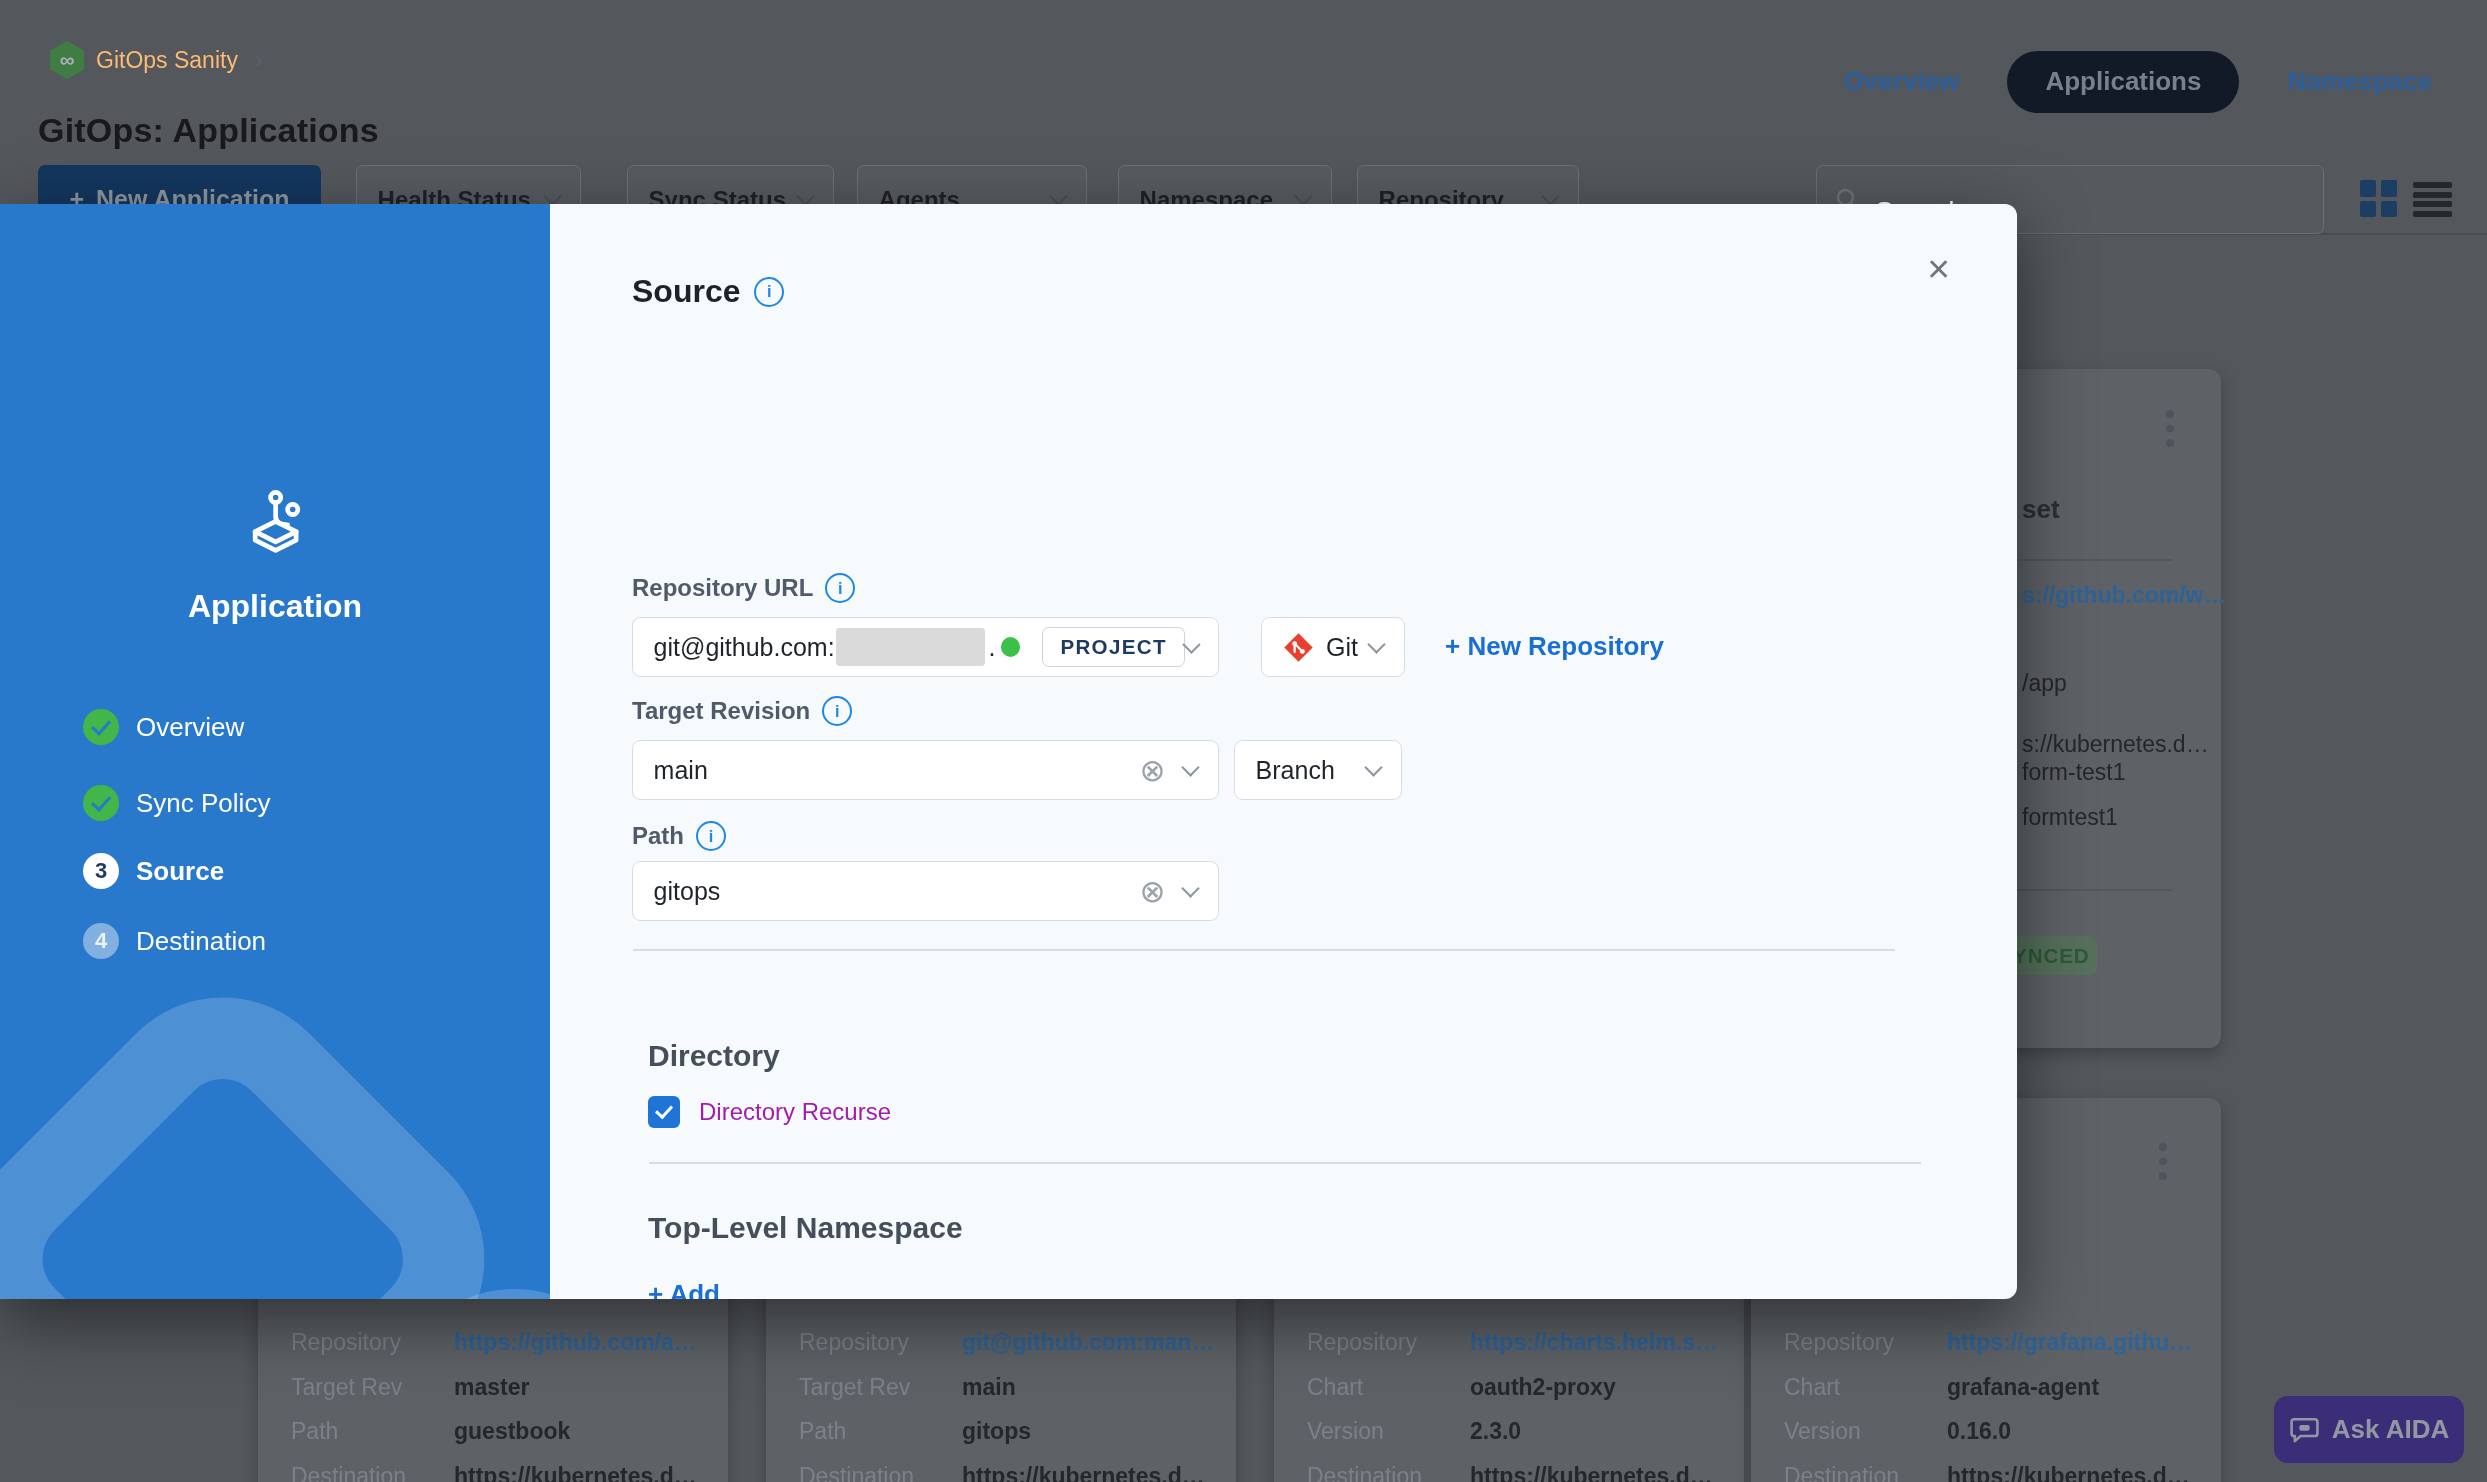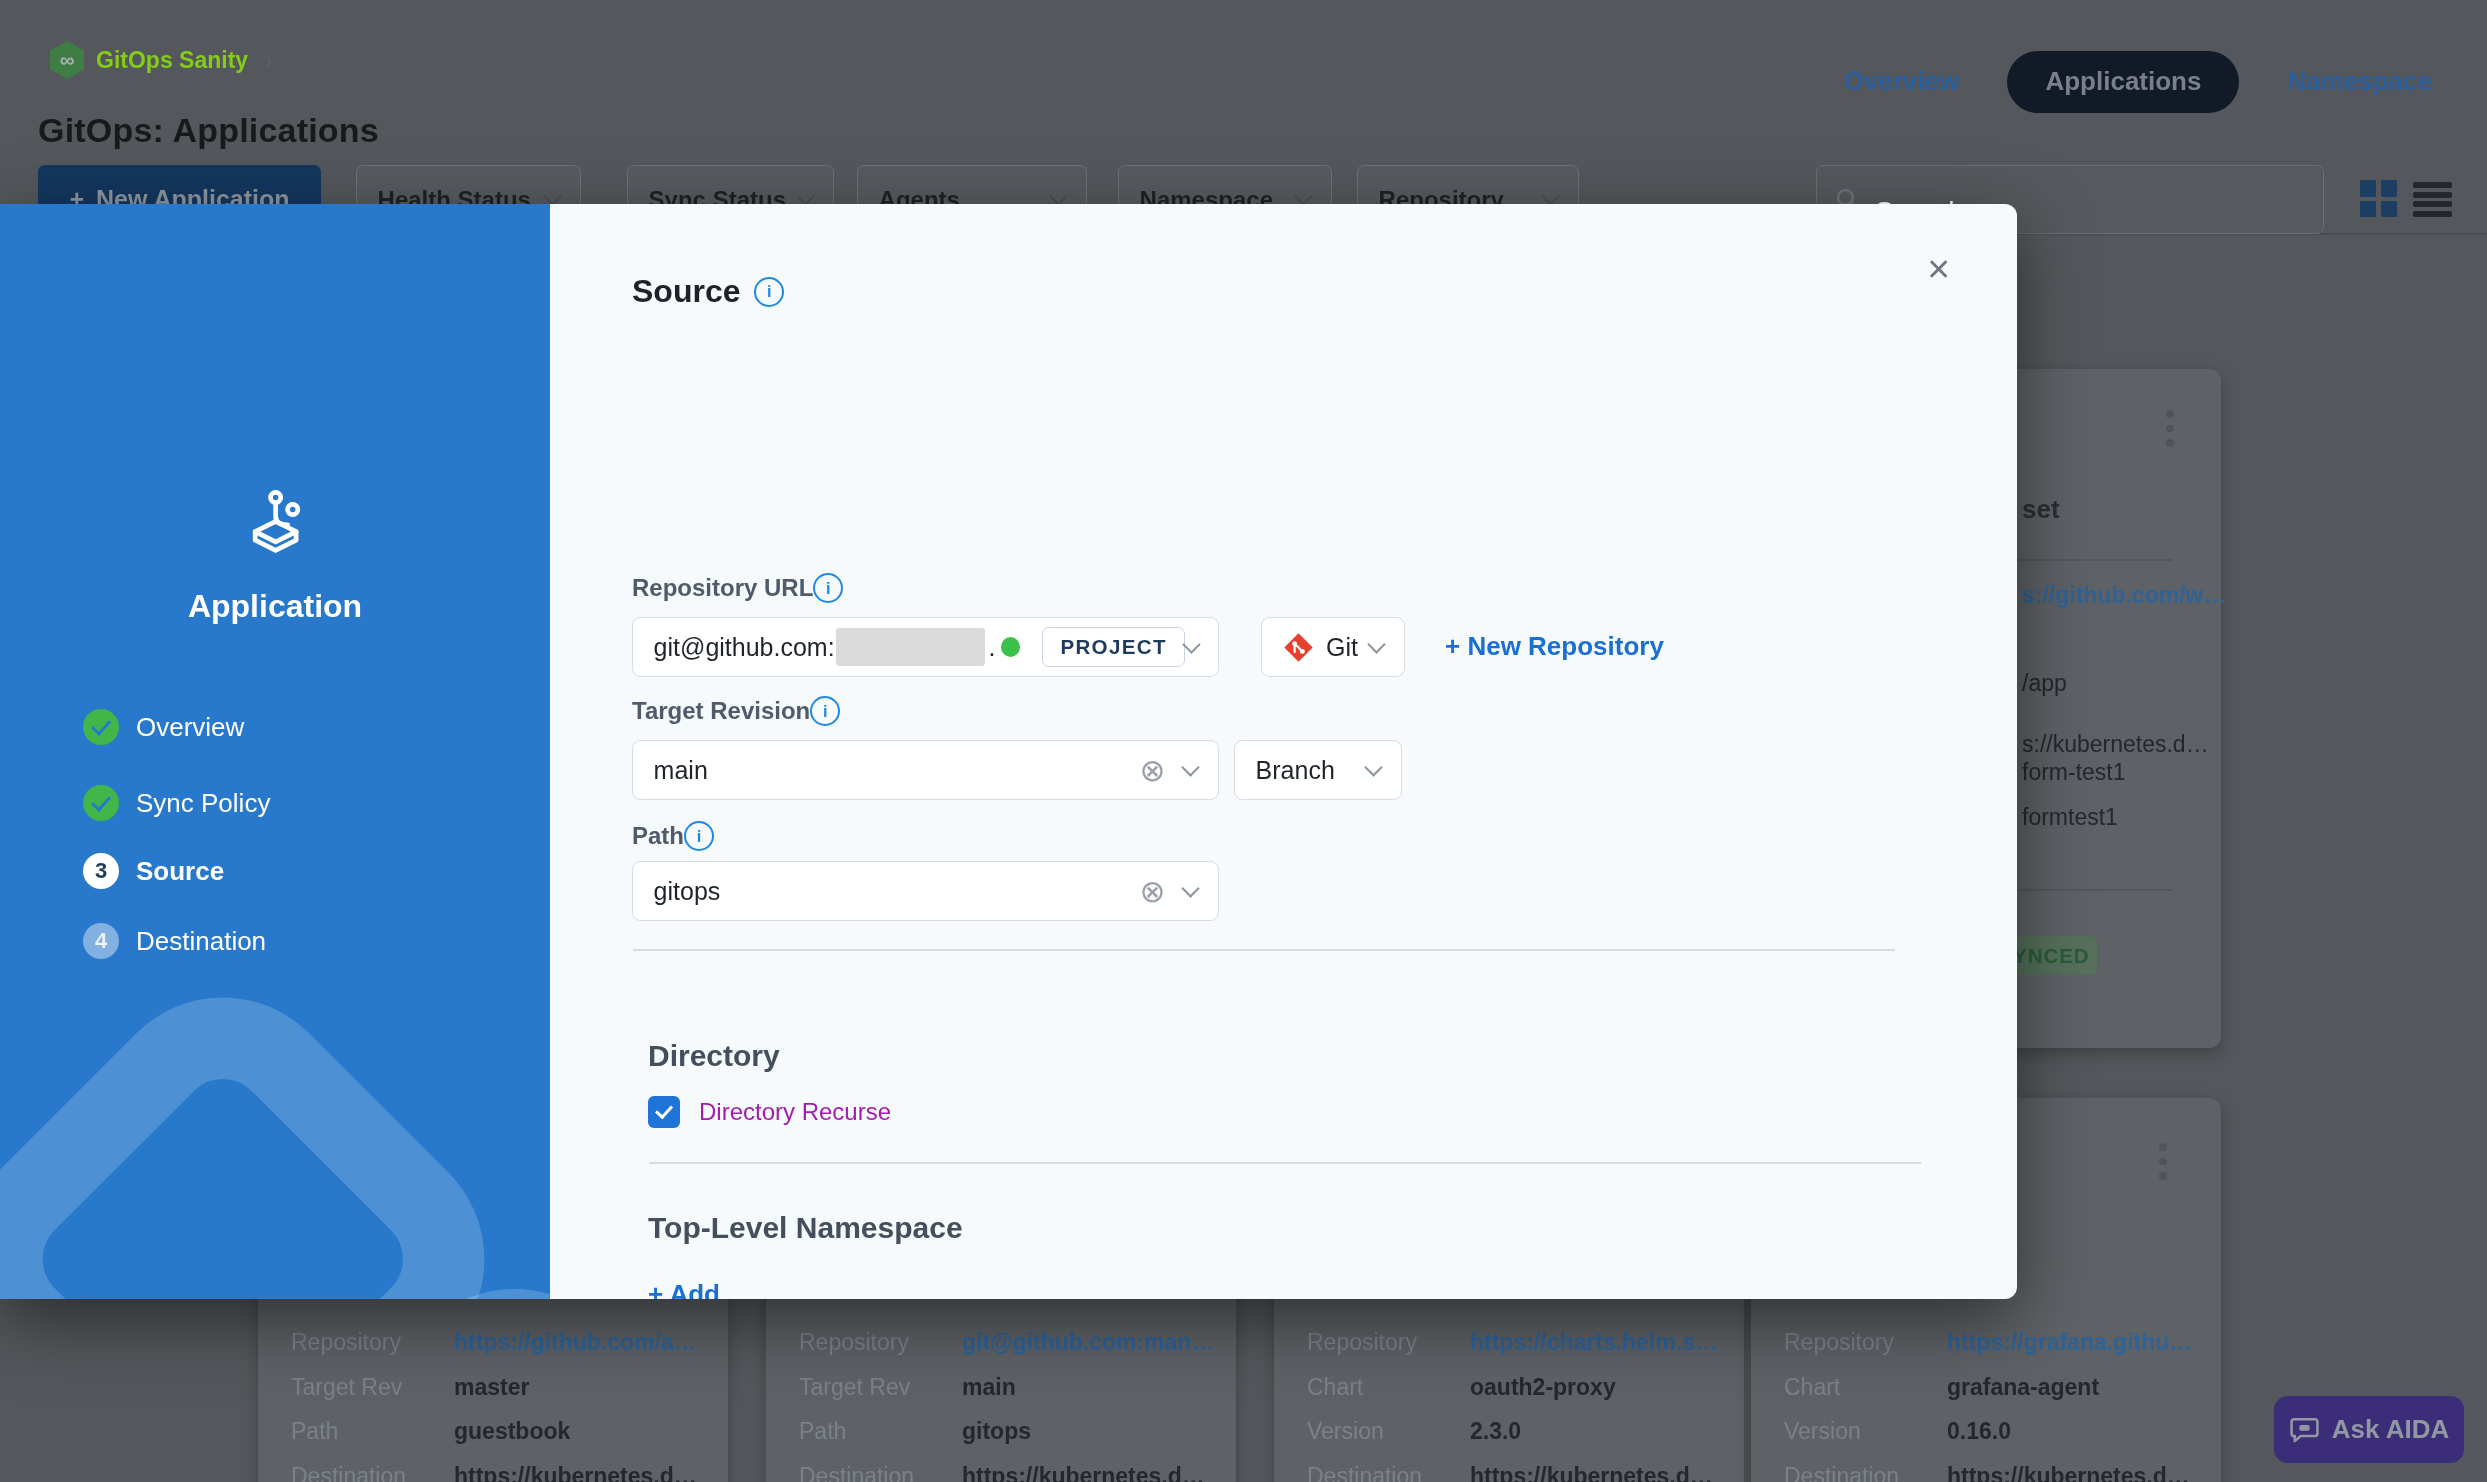--- a/index.html
+++ b/index.html
@@ -4,21 +4,21 @@
 <style>
   html,body{margin:0;padding:0;background:#2e3236;}
   .screen{position:relative;width:2487px;height:1482px;overflow:hidden;
     background:#54585c;font-family:"Liberation Sans","DejaVu Sans",sans-serif;}
   
   .bg-layer{position:absolute;inset:0;}
   .hdr-divider{position:absolute;left:0;top:233px;width:2487px;height:1.7px;background:#494d51;}
   .crumb{position:absolute;left:50px;top:41px;display:flex;align-items:center;gap:12px;}
   .hexicon{width:34px;height:38px;background:#3f7d45;clip-path:polygon(50% 0,100% 25%,100% 75%,50% 100%,0 75%,0 25%);
     display:flex;align-items:center;justify-content:center;color:#a9b1b7;font-size:20.6px;font-weight:bold;}
-  .crumb-link{color:#84cc16;font-size:23px;font-weight:700;}
+  .crumb-link{color:#fdba74;font-size:23px;font-weight:400;}
   .crumb-sep{color:#595f66;font-size:24px;font-weight:700;margin-left:5.1px;}
   .page-title{position:absolute;left:38px;top:111px;font-size:34px;font-weight:800;color:#17191d;letter-spacing:0.2px;}
   .tabs{position:absolute;right:55px;top:51px;display:flex;align-items:center;gap:48px;}
   .tab-link{color:#2b5f9e;font-size:26px;font-weight:700;}
   .tab-pill{background:#121a28;color:#798089;font-size:26px;font-weight:700;border-radius:34px;padding:15.4px 38px;}
   
   .toolbar{position:absolute;left:0;top:165px;width:2487px;height:69px;}
   .btn-newapp{position:absolute;left:38px;top:0;width:283px;height:69px;background:#14375f;border-radius:6.9px;
     color:#8f98a3;font-size:25px;font-weight:700;display:flex;align-items:center;justify-content:center;gap:12px;}
   .filter{position:absolute;top:0;height:69px;background:#585c60;border:1.7px solid #6e7276;border-radius:6.9px;
@@ -62,21 +62,21 @@
   .step-circ.active{background:#ffffff;color:#1d3a5f;font-size:22px;font-weight:800;}
   .step-circ.todo{background:rgba(255,255,255,.42);color:#eaf2fb;font-size:22px;font-weight:700;}
   .tick{width:14.6px;height:7.7px;border-left:3.4px solid #2878cb;border-bottom:3.4px solid #2878cb;transform:rotate(-48deg);margin-top:-3.4px;}
   .step-lbl{color:#fff;font-size:26px;font-weight:500;}
   .step-lbl.bold{font-weight:800;}
   .mcontent{position:absolute;left:550px;top:0;width:1467px;height:100%;}
   .m-title{position:absolute;left:82px;top:69px;font-size:32px;font-weight:700;color:#1d2129;display:flex;align-items:center;gap:13.7px;}
   .info-i{width:26px;height:26px;border-radius:50%;border:2.1px solid #1e88e5;color:#1e88e5;font-size:16.3px;font-weight:700;
     display:inline-flex;align-items:center;justify-content:center;font-style:normal;flex:none;}
   .m-close{position:absolute;right:67px;top:45px;font-size:39px;color:#6f7680;line-height:1;}
-  .flabel{position:absolute;left:82px;font-size:24px;font-weight:700;color:#4f5b6b;display:flex;align-items:center;}
+  .flabel{position:absolute;left:82px;font-size:24px;font-weight:700;color:#4f5b6b;display:flex;align-items:center;gap:12px;}
   .finput{position:absolute;background:#fff;border:1.7px solid #d7dce2;border-radius:8.6px;height:60px;
     display:flex;align-items:center;box-sizing:border-box;padding:0 20.6px;font-size:25px;color:#1f242b;}
   .finput .grow{flex:1;}
   .redact{display:inline-block;width:154px;height:38px;background:#dadada;border-radius:3.4px;margin:0 3.4px 0 1.7px;}
   .gdot{display:inline-block;width:20.6px;height:20.6px;border-radius:50%;background:#3bc14a;margin-left:5.1px;}
   .proj-badge{border:1.7px solid #c9d4e3;border-radius:6.9px;background:#fff;color:#1e3a5f;font-size:20.6px;font-weight:700;
     letter-spacing:1.3px;padding:6.9px 17px;margin-left:22px;}
   .clear-x{color:#9aa1ab;font-size:31px;margin-right:19px;}
   .in-chev{width:11px;height:11px;border-right:2.6px solid #8d949d;border-bottom:2.6px solid #8d949d;transform:rotate(45deg);margin-top:-5.1px;}
   .blue-link{position:absolute;color:#1a6fd4;font-size:26px;font-weight:700;}

